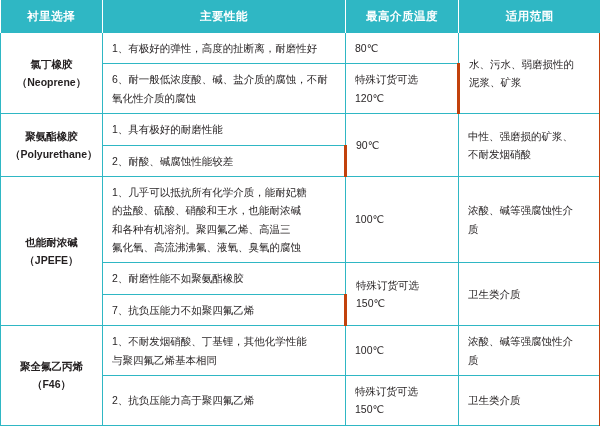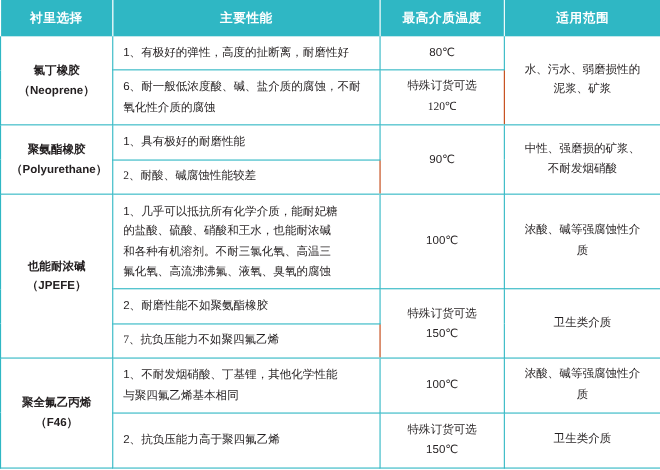--- a/index.html
+++ b/index.html
@@ -40,30 +40,30 @@
     font-size: 10.5px;
     line-height: 1.75;
     vertical-align: middle;
     padding: 6px 9px;
     border-bottom: 1px solid #2fb7c4;
     border-right: 1px solid #2fb7c4;
     color: #231f20;
   }
   #spec-table td:last-child { border-right: none; }
   #spec-table tr td:first-child { border-left: 1px solid #2fb7c4; }
-  #spec-table tr td:last-child { border-right: 1px solid #c2410c; font-family: Liberation Serif, serif; }
+  #spec-table tr td:last-child { border-right: 3px solid #c2410c; }
 
   td.name-cell {
     text-align: center;
     font-weight: bold;
     font-size: 11px;
     line-height: 2.1;
   }
   td.center-cell {
-    text-align: center;
+    text-align: left;
   }
   td.dashed-bottom {
     border-bottom: 1px dashed #2fb7c4;
   }
   td.desc-cell {
     text-align: left;
   }
   .temp-line { display: block; }
   .nowrap { white-space: nowrap; }
 </style>
@@ -128,21 +128,21 @@
     </tr>
 
     <tr>
       <td class="name-cell" rowspan="3">
         <span>也能耐浓碱</span><br>
         <span>（JPEFE）</span>
       </td>
       <td class="desc-cell dashed-bottom">
         <span class="temp-line">1、几乎可以抵抗所有化学介质，能耐妃糖</span>
         <span class="temp-line">的盐酸、硫酸、硝酸和王水，也能耐浓碱</span>
-        <span class="temp-line">和各种有机溶剂。不耐三氯化氧、高温三</span>
+        <span class="temp-line">和各种有机溶剂。聚四氟乙烯、高温三</span>
         <span class="temp-line">氟化氧、高流沸沸氟、液氧、臭氧的腐蚀</span>
       </td>
       <td class="center-cell dashed-bottom">
         <span class="temp-line">100℃</span>
       </td>
       <td class="center-cell dashed-bottom">
         <span class="temp-line">浓酸、碱等强腐蚀性介</span>
         <span class="temp-line">质</span>
       </td>
     </tr>

